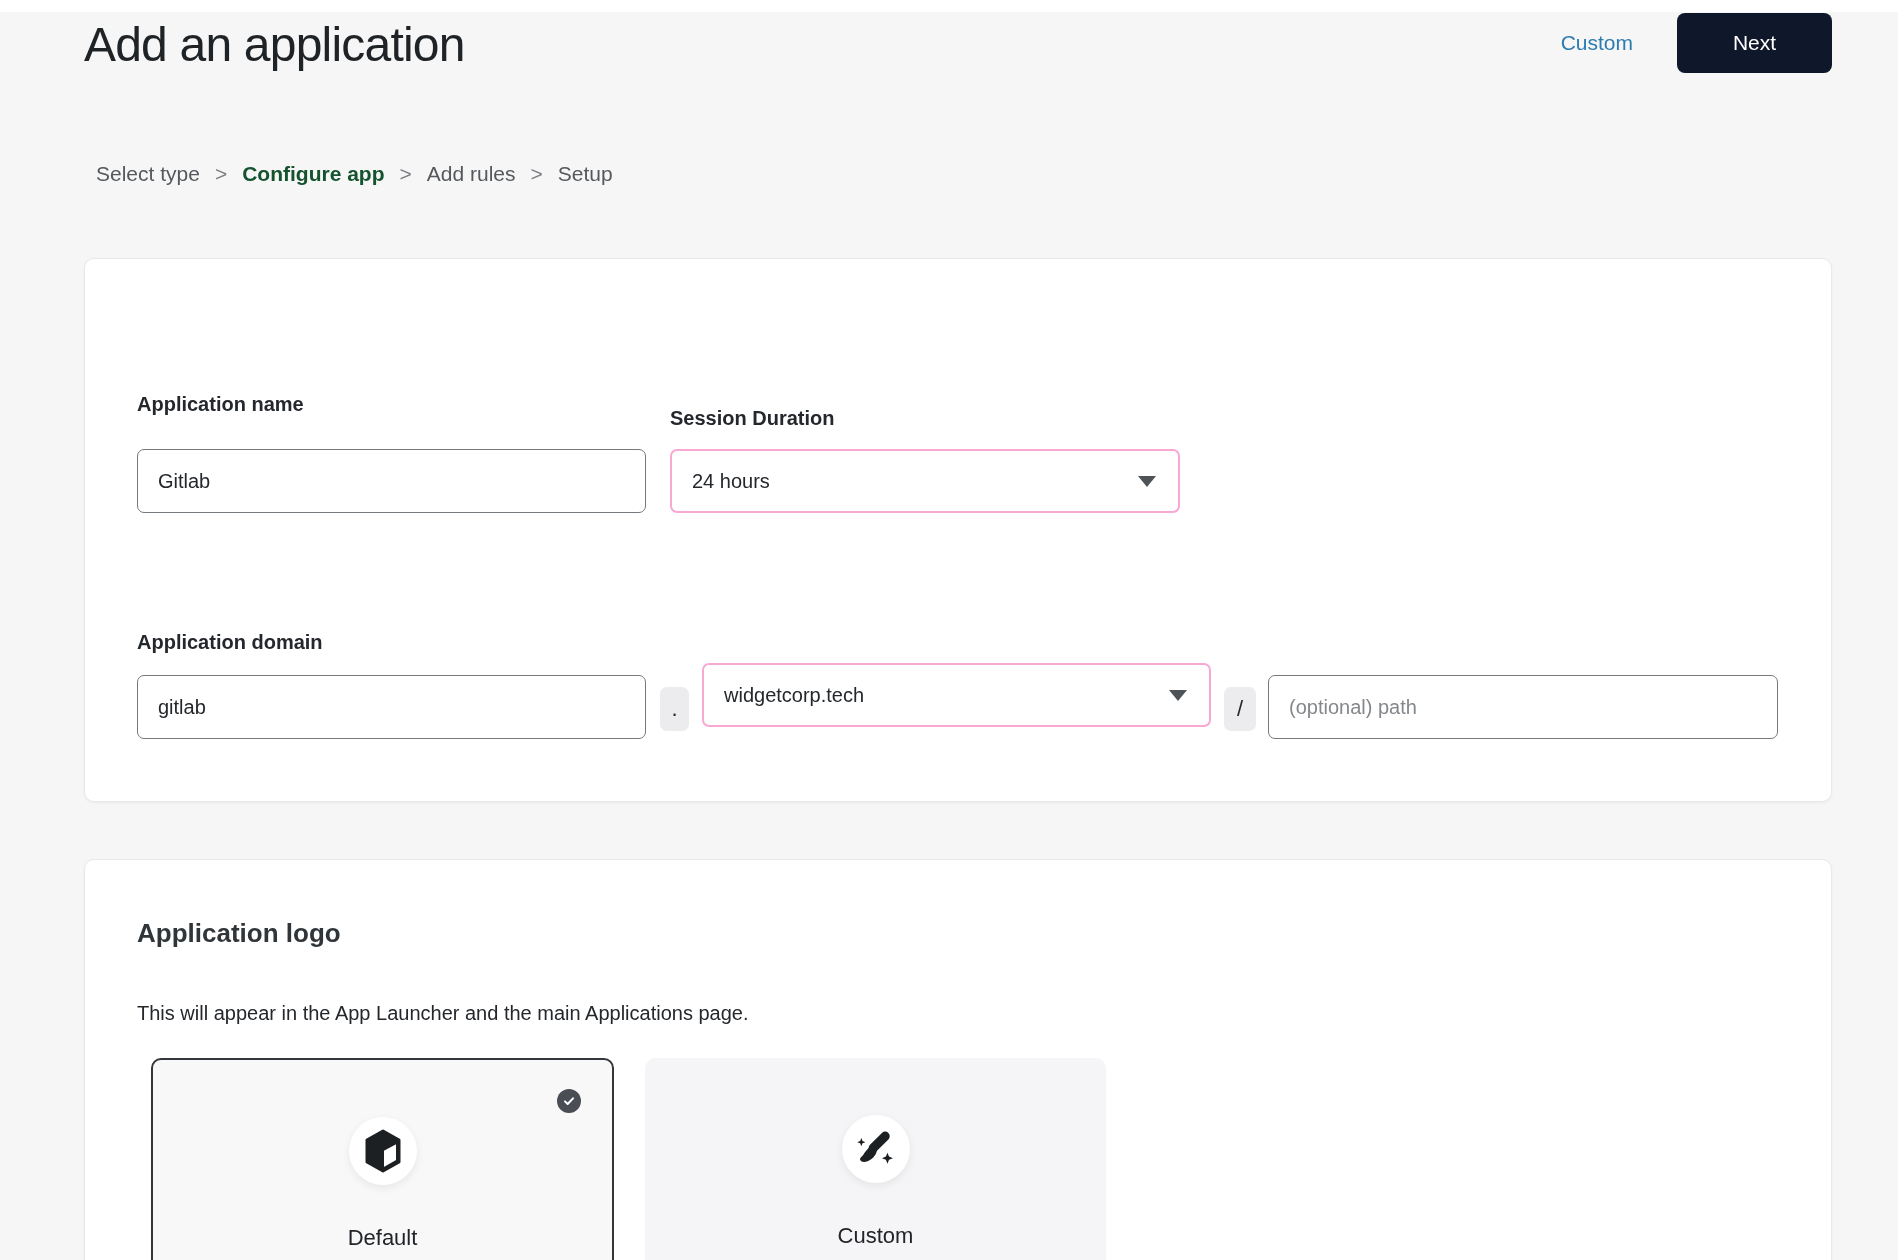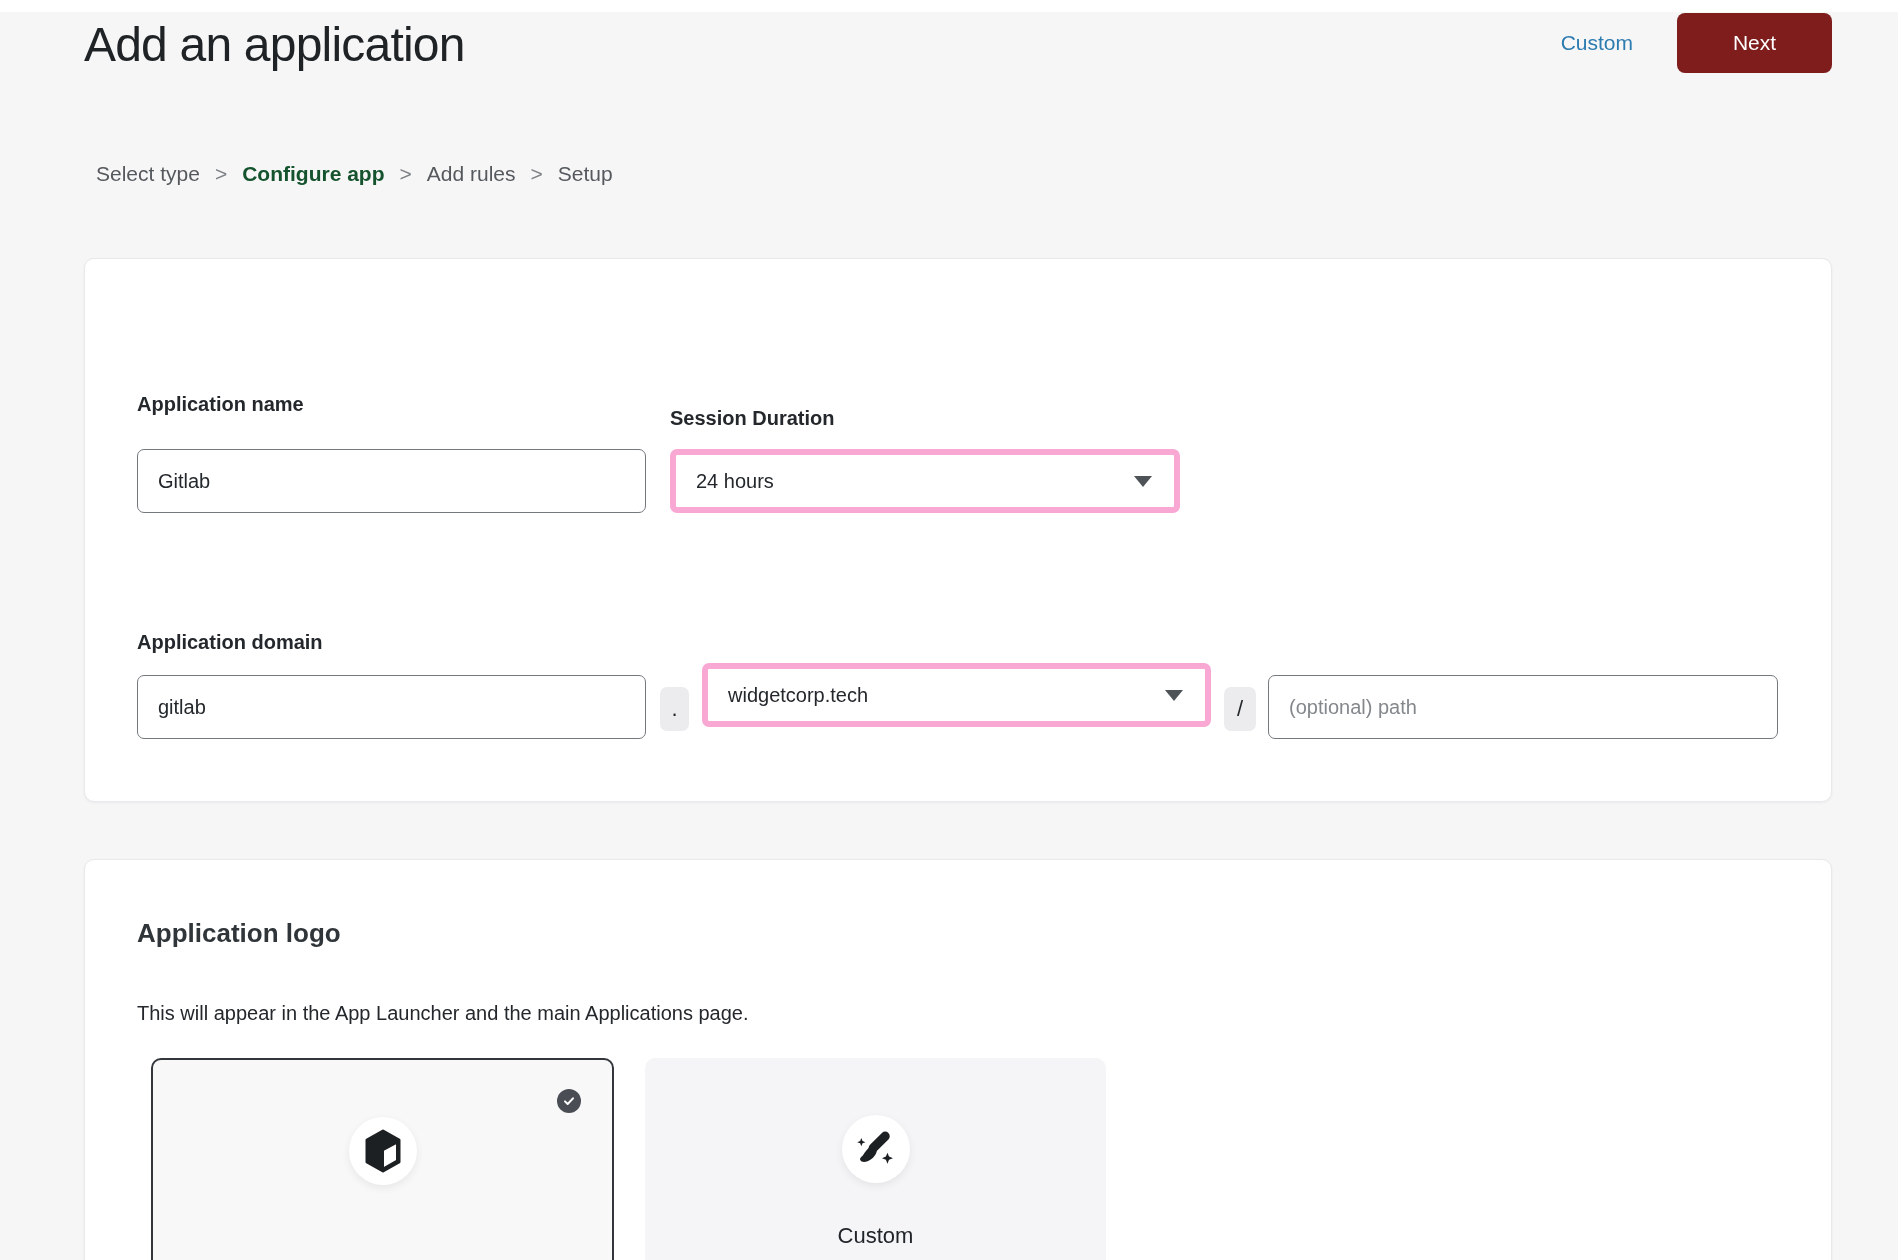--- a/index.html
+++ b/index.html
@@ -21,21 +21,21 @@
   }
   .header-actions {
     position: absolute; top: 13px; right: 66px; height: 60px;
     display: flex; align-items: center; gap: 44px;
   }
   .cancel-link {
     font-size: 21px; color: #2c7cb0; text-decoration: none; cursor: pointer;
   }
   .next-button {
     width: 155px; height: 60px; border: none; border-radius: 8px;
-    background: #7f1d1d; color: #ffffff; font-size: 21px;
+    background: #0f172a; color: #ffffff; font-size: 21px;
     font-family: inherit; cursor: pointer;
   }
 
   
   .breadcrumb {
     position: absolute; left: 96px; top: 160px;
     display: flex; align-items: center; gap: 15px;
     font-size: 21px; line-height: 28px;
   }
   .crumb { color: #55595d; cursor: pointer; }
@@ -62,21 +62,21 @@
   .text-input {
     position: absolute; height: 64px;
     border: 1px solid #74797d; border-radius: 7px; background: #ffffff;
     font-family: inherit; font-size: 20px; color: #24282c;
     padding: 0 20px; outline: none;
   }
   .text-input::placeholder { color: #84888c; }
 
   .select {
     position: absolute; height: 64px;
-    border: 6px solid #f9a8d4; border-radius: 7px; background: #ffffff;
+    border: 2px solid #f9a8d4; border-radius: 7px; background: #ffffff;
     display: flex; align-items: center; padding: 0 20px;
     font-size: 20px; color: #24282c; cursor: pointer;
   }
   .select .chevron {
     position: absolute; right: 22px; top: 50%; margin-top: -5px;
     width: 0; height: 0;
     border-left: 9px solid transparent; border-right: 9px solid transparent;
     border-top: 11px solid #4e5357;
   }
   .sep-box {
@@ -187,20 +187,21 @@
         <svg width="16" height="16" viewBox="0 0 24 24" fill="none">
           <path d="M6 12.5 L10 16.5 L18 8" stroke="#ffffff" stroke-width="3" stroke-linecap="round" stroke-linejoin="round"></path>
         </svg>
       </span>
       <span class="icon-circle">
         <svg width="38" height="44" viewBox="0 0 38 44">
           <path d="M19,2 L35,11 L35,33 L19,42 L3,33 L3,11 Z" fill="#1d2023" stroke="#1d2023" stroke-width="3" stroke-linejoin="round"></path>
           <path d="M19,21 L33,13.5 L33,31.5 L19,39.5 Z" fill="#ffffff" stroke="#1d2023" stroke-width="2" stroke-linejoin="round"></path>
         </svg>
       </span>
+      <div class="logo-option-label">Default</div>
     </div>
 
     <div class="logo-option opt-custom">
       <span class="icon-circle">
         <svg width="44" height="44" viewBox="0 0 48 48">
           <line x1="34" y1="10" x2="21" y2="23" stroke="#1d2023" stroke-width="10" stroke-linecap="round"></line>
           <path d="M23,21 C27,25 24,31 19,35 C14,39 8,39 6.8,36 C6,33.6 8.4,32.6 10,30.5 C13,26.5 19,17 23,21 Z" fill="#1d2023"></path>
           <path d="M8,12 L9.3,15.2 L12.5,16.5 L9.3,17.8 L8,21 L6.7,17.8 L3.5,16.5 L6.7,15.2 Z" fill="#1d2023"></path>
           <path d="M36.5,28 L38.2,32.3 L42.5,34 L38.2,35.7 L36.5,40 L34.8,35.7 L30.5,34 L34.8,32.3 Z" fill="#1d2023"></path>
         </svg>

